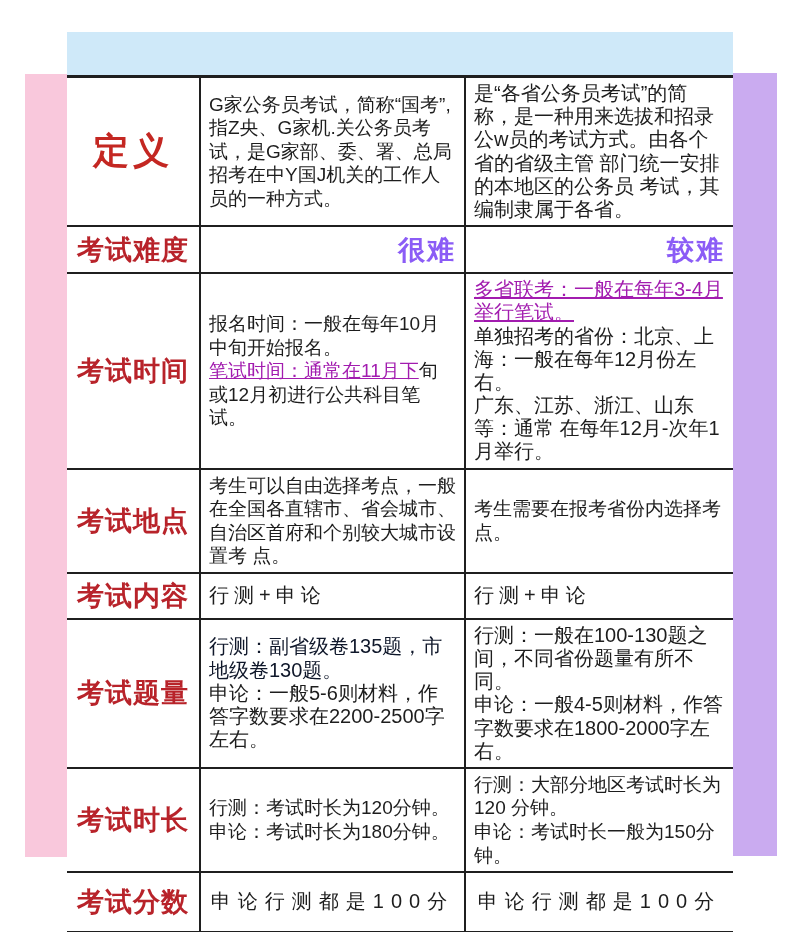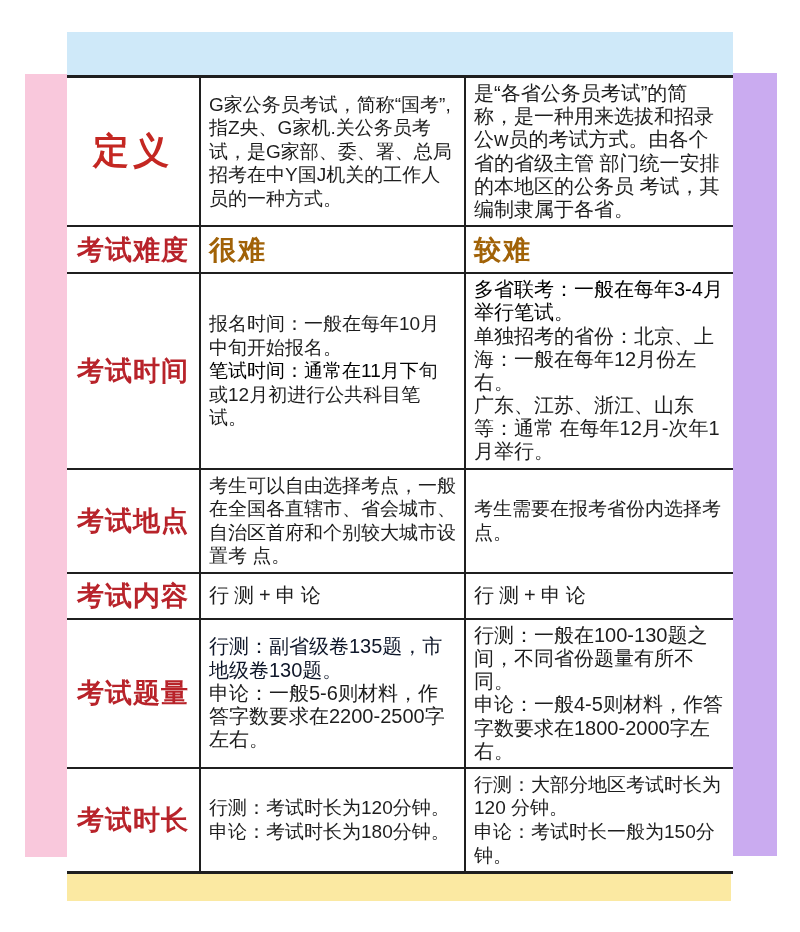--- a/index.html
+++ b/index.html
@@ -21,22 +21,22 @@
   table.cmp tr:first-child td{border-top:3px solid #1f1f1f;}
   table.cmp tr:last-child td{border-bottom:3px solid #1f1f1f;}
   table.cmp td:first-child{border-left:none;}
   table.cmp td:last-child{border-right:none;}
   .th{color:#cd2122;font-size:40px;font-weight:bold;text-align:center;vertical-align:middle;letter-spacing:2px;}
   .lbl{color:#b8232a;font-size:27px;font-weight:bold;text-align:center;vertical-align:middle;letter-spacing:1px;padding:0 2px;}
   .lbl.big{font-size:36px;color:#c42722;letter-spacing:4px;margin-left:36px;}
   .body{font-size:19px;color:#1d1d1d;line-height:1.24;text-align:left;vertical-align:middle;margin-left:39px;}
   .body .seg{display:block;}
   .small{font-size:20px;line-height:1.16;}
-  .redmid{color:#a16207;font-size:27px;font-weight:bold;text-align:left;vertical-align:middle;letter-spacing:2px;margin-top:8px;}
-  .pink{color:#000000;}
+  .redmid{color:#8b5cf6;font-size:27px;font-weight:bold;text-align:right;vertical-align:middle;letter-spacing:2px;margin-top:8px;}
+  .pink{color:#a21caf;text-decoration:underline;}
   .gray{color:#0f172a;}
   .ctr{vertical-align:middle;font-size:20px;letter-spacing:5px;border-radius:19px;}
   .score{text-align:center;vertical-align:middle;font-size:20px;letter-spacing:7px;}
 </style>
 </head>
 <body>
 
 <div class="canvas">
   <div class="band-top"></div>
   <div class="strip-left"></div>
@@ -106,15 +106,20 @@
       <td class="body">
         <span class="seg">行测：考试时长为120分钟。</span>
         <span class="seg">申论：考试时长为180分钟。</span>
       </td>
       <td class="body">
         <span class="seg">行测：大部分地区考试时长为120 分钟。</span>
         <span class="seg">申论：考试时长一般为150分钟。</span>
       </td>
     </tr>
 
+    <tr style="height:60px">
+      <td class="lbl">考试分数</td>
+      <td class="body score">申论行测都是100分</td>
+      <td class="body score">申论行测都是100分</td>
+    </tr>
   </tbody>
     </table>
 </div>
 
 </body></html>

